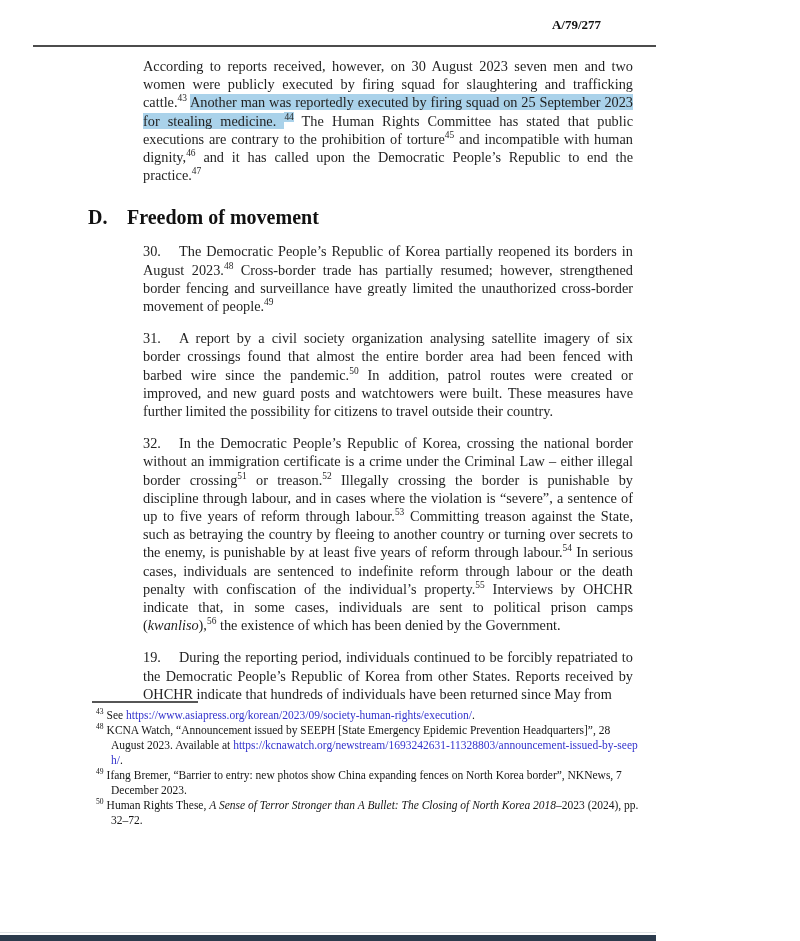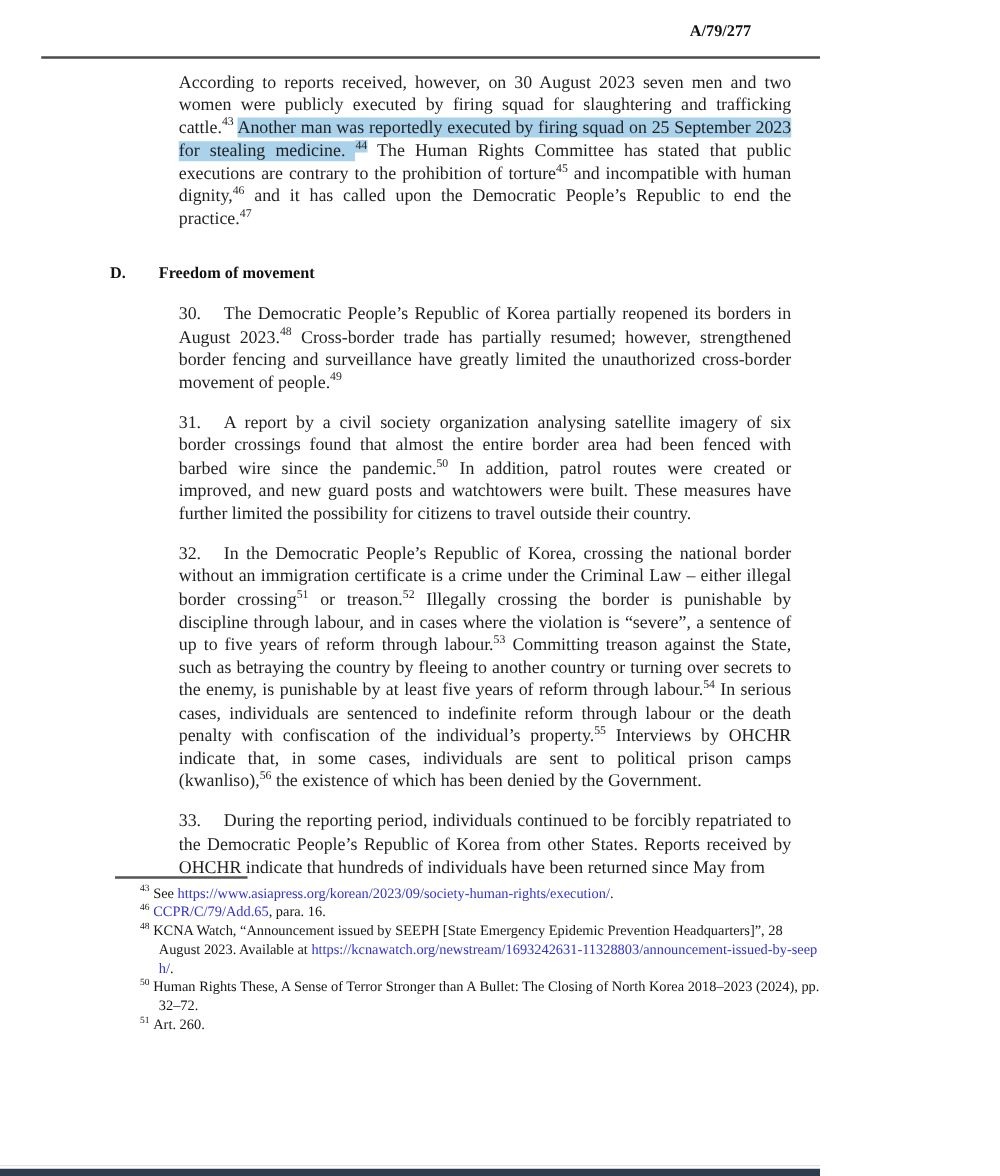--- a/index.html
+++ b/index.html
@@ -12,35 +12,35 @@
   }
   .header-rule{
     position:absolute;top:45px;left:33px;width:716px;height:2px;background:#4c4c4c;
   }
   .content{
     position:absolute;left:127px;top:57px;width:506px;
     font-size:14.3px;line-height:18.2px;text-align:justify;
   }
   .para{margin:0 0 14px 16px;}
   .section-heading{
-    margin:24px 0 15px 0;font-size:13px;font-weight:bold;line-height:19px;text-align:left;color:#111;
+    margin:24px 0 15px 0;font-size:20px;font-weight:bold;line-height:19px;text-align:left;color:#111;
   }
   .section-letter{display:inline-block;width:39px;margin-left:-39px;}
   .para-num{display:inline-block;min-width:36px;}
   .seg-normal{}
-  .seg-italic{}
+  .seg-italic{font-style:italic;}
   .seg-sup{font-size:66%;vertical-align:super;line-height:0;}
   .seg-highlight{background:var(--hl,#aad2ea);}
   .seg-sup-highlight{background:var(--hl,#aad2ea);font-size:66%;vertical-align:super;line-height:0;}
   .seg-link{color:var(--link,#3333cc);text-decoration:none;word-break:break-all;cursor:pointer;}
   .fn-rule{
     position:absolute;left:92px;top:701px;width:106px;height:2px;background:#565656;
   }
   .footnotes{
-    position:absolute;left:112px;top:708px;width:548px;
+    position:absolute;left:96px;top:708px;width:548px;
     font-size:11.5px;line-height:15px;text-align:left;color:#151515;
   }
   .fn{padding-left:15px;text-indent:-15px;margin:0;}
   .fn-num{font-size:66%;vertical-align:super;line-height:0;padding-right:3px;}
   .footer-grey-line{position:absolute;left:0;top:932px;width:800px;height:1px;background:#dfe3e6;}
   .footer-bar{position:absolute;left:0;top:935px;width:800px;height:6px;background:var(--bar,#2c3b4d);}
 </style>
 </head>
 <body>
 
@@ -52,30 +52,29 @@
   <div class="content">
 
     <p class="para"><span class="seg-normal">According to reports received, however, on 30 August 2023 seven men and two women were publicly executed by firing squad for slaughtering and trafficking cattle.</span><span class="seg-sup">43</span><span class="seg-normal"> </span><span class="seg-highlight">Another man was reportedly executed by firing squad on 25 September 2023 for stealing medicine. </span><span class="seg-sup-highlight">44</span><span class="seg-normal"> The Human Rights Committee has stated that public executions are contrary to the prohibition of torture</span><span class="seg-sup">45</span><span class="seg-normal"> and incompatible with human dignity,</span><span class="seg-sup">46</span><span class="seg-normal"> and it has called upon the Democratic People’s Republic to end the practice.</span><span class="seg-sup">47</span></p>
 
     <h2 class="section-heading"><span class="section-letter">D.</span><span>Freedom of movement</span></h2>
 
     <div id="body-paragraphs">
         <p class="para"><span class="para-num">30.</span><span class="seg-normal">The Democratic People’s Republic of Korea partially reopened its borders in August 2023.</span><span class="seg-sup">48</span><span class="seg-normal"> Cross-border trade has partially resumed; however, strengthened border fencing and surveillance have greatly limited the unauthorized cross-border movement of people.</span><span class="seg-sup">49</span></p>
         <p class="para"><span class="para-num">31.</span><span class="seg-normal">A report by a civil society organization analysing satellite imagery of six border crossings found that almost the entire border area had been fenced with barbed wire since the pandemic.</span><span class="seg-sup">50</span><span class="seg-normal"> In addition, patrol routes were created or improved, and new guard posts and watchtowers were built. These measures have further limited the possibility for citizens to travel outside their country.</span></p>
         <p class="para"><span class="para-num">32.</span><span class="seg-normal">In the Democratic People’s Republic of Korea, crossing the national border without an immigration certificate is a crime under the Criminal Law – either illegal border crossing</span><span class="seg-sup">51</span><span class="seg-normal"> or treason.</span><span class="seg-sup">52</span><span class="seg-normal"> Illegally crossing the border is punishable by discipline through labour, and in cases where the violation is “severe”, a sentence of up to five years of reform through labour.</span><span class="seg-sup">53</span><span class="seg-normal"> Committing treason against the State, such as betraying the country by fleeing to another country or turning over secrets to the enemy, is punishable by at least five years of reform through labour.</span><span class="seg-sup">54</span><span class="seg-normal"> In serious cases, individuals are sentenced to indefinite reform through labour or the death penalty with confiscation of the individual’s property.</span><span class="seg-sup">55</span><span class="seg-normal"> Interviews by OHCHR indicate that, in some cases, individuals are sent to political prison camps (</span><span class="seg-italic">kwanliso</span><span class="seg-normal">),</span><span class="seg-sup">56</span><span class="seg-normal"> the existence of which has been denied by the Government.</span></p>
-        <p class="para"><span class="para-num">33.</span><span class="seg-normal">During the reporting period, individuals continued to be forcibly repatriated to the Democratic People’s Republic of Korea from other States. Reports received by OHCHR indicate that hundreds of individuals have been returned since May from</span></p>
+        <p class="para"><span class="para-num">19.</span><span class="seg-normal">During the reporting period, individuals continued to be forcibly repatriated to the Democratic People’s Republic of Korea from other States. Reports received by OHCHR indicate that hundreds of individuals have been returned since May from</span></p>
       </div>
   </div>
 
   <div class="fn-rule"></div>
 
   <div class="footnotes" id="footnotes">
       <div class="fn"><span class="fn-num">43</span><span class="seg-normal">See </span><a class="seg-link">https://www.asiapress.org/korean/2023/09/society-human-rights/execution/</a><span class="seg-normal">.</span></div>
-      <div class="fn"><span class="fn-num">46</span><a class="seg-link">CCPR/C/79/Add.65</a><span class="seg-normal">, para. 16.</span></div>
       <div class="fn"><span class="fn-num">48</span><span class="seg-normal">KCNA Watch, “Announcement issued by SEEPH [State Emergency Epidemic Prevention Headquarters]”, 28 August 2023. Available at </span><a class="seg-link">https://kcnawatch.org/newstream/1693242631-11328803/announcement-issued-by-seeph/</a><span class="seg-normal">.</span></div>
+      <div class="fn"><span class="fn-num">49</span><span class="seg-normal">Ifang Bremer, “Barrier to entry: new photos show China expanding fences on North Korea border”, NKNews, 7 December 2023.</span></div>
       <div class="fn"><span class="fn-num">50</span><span class="seg-normal">Human Rights These, </span><span class="seg-italic">A Sense of Terror Stronger than A Bullet: The Closing of North Korea 2018</span><span class="seg-normal">–2023 (2024), pp. 32–72.</span></div>
-      <div class="fn"><span class="fn-num">51</span><span class="seg-normal">Art. 260.</span></div>
     </div>
 
   <div class="footer-grey-line"></div>
   <div class="footer-bar"></div>
 
 </div>
 
 </body></html>

